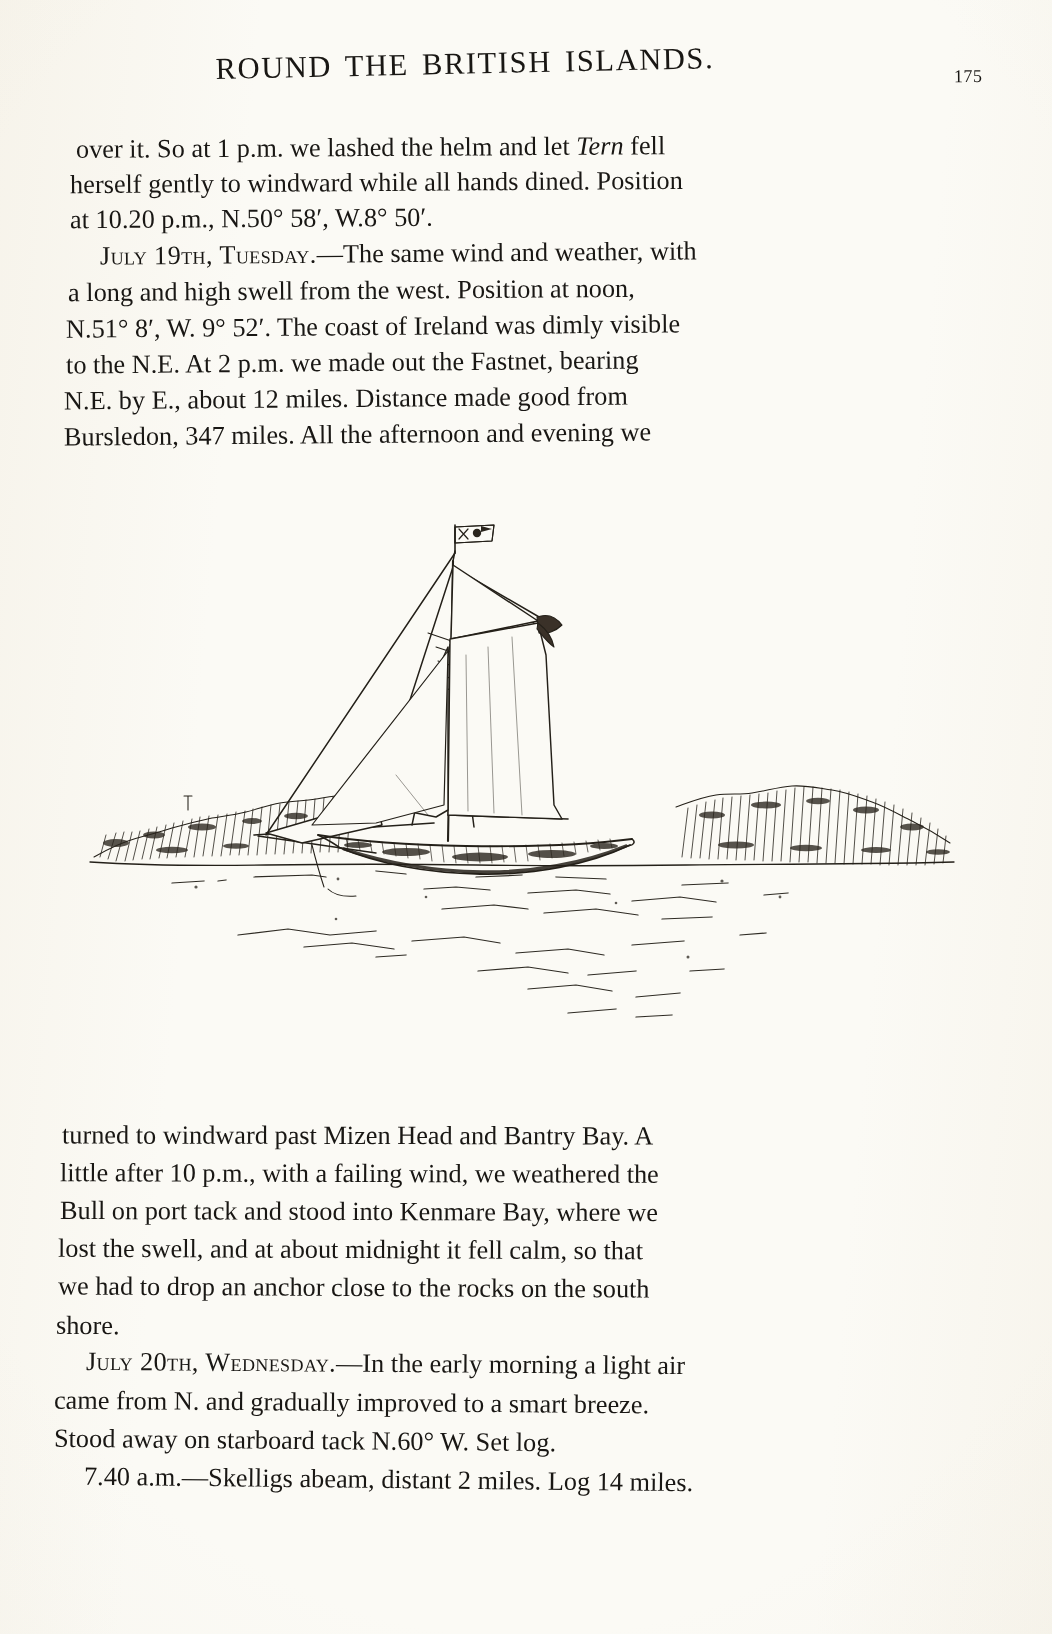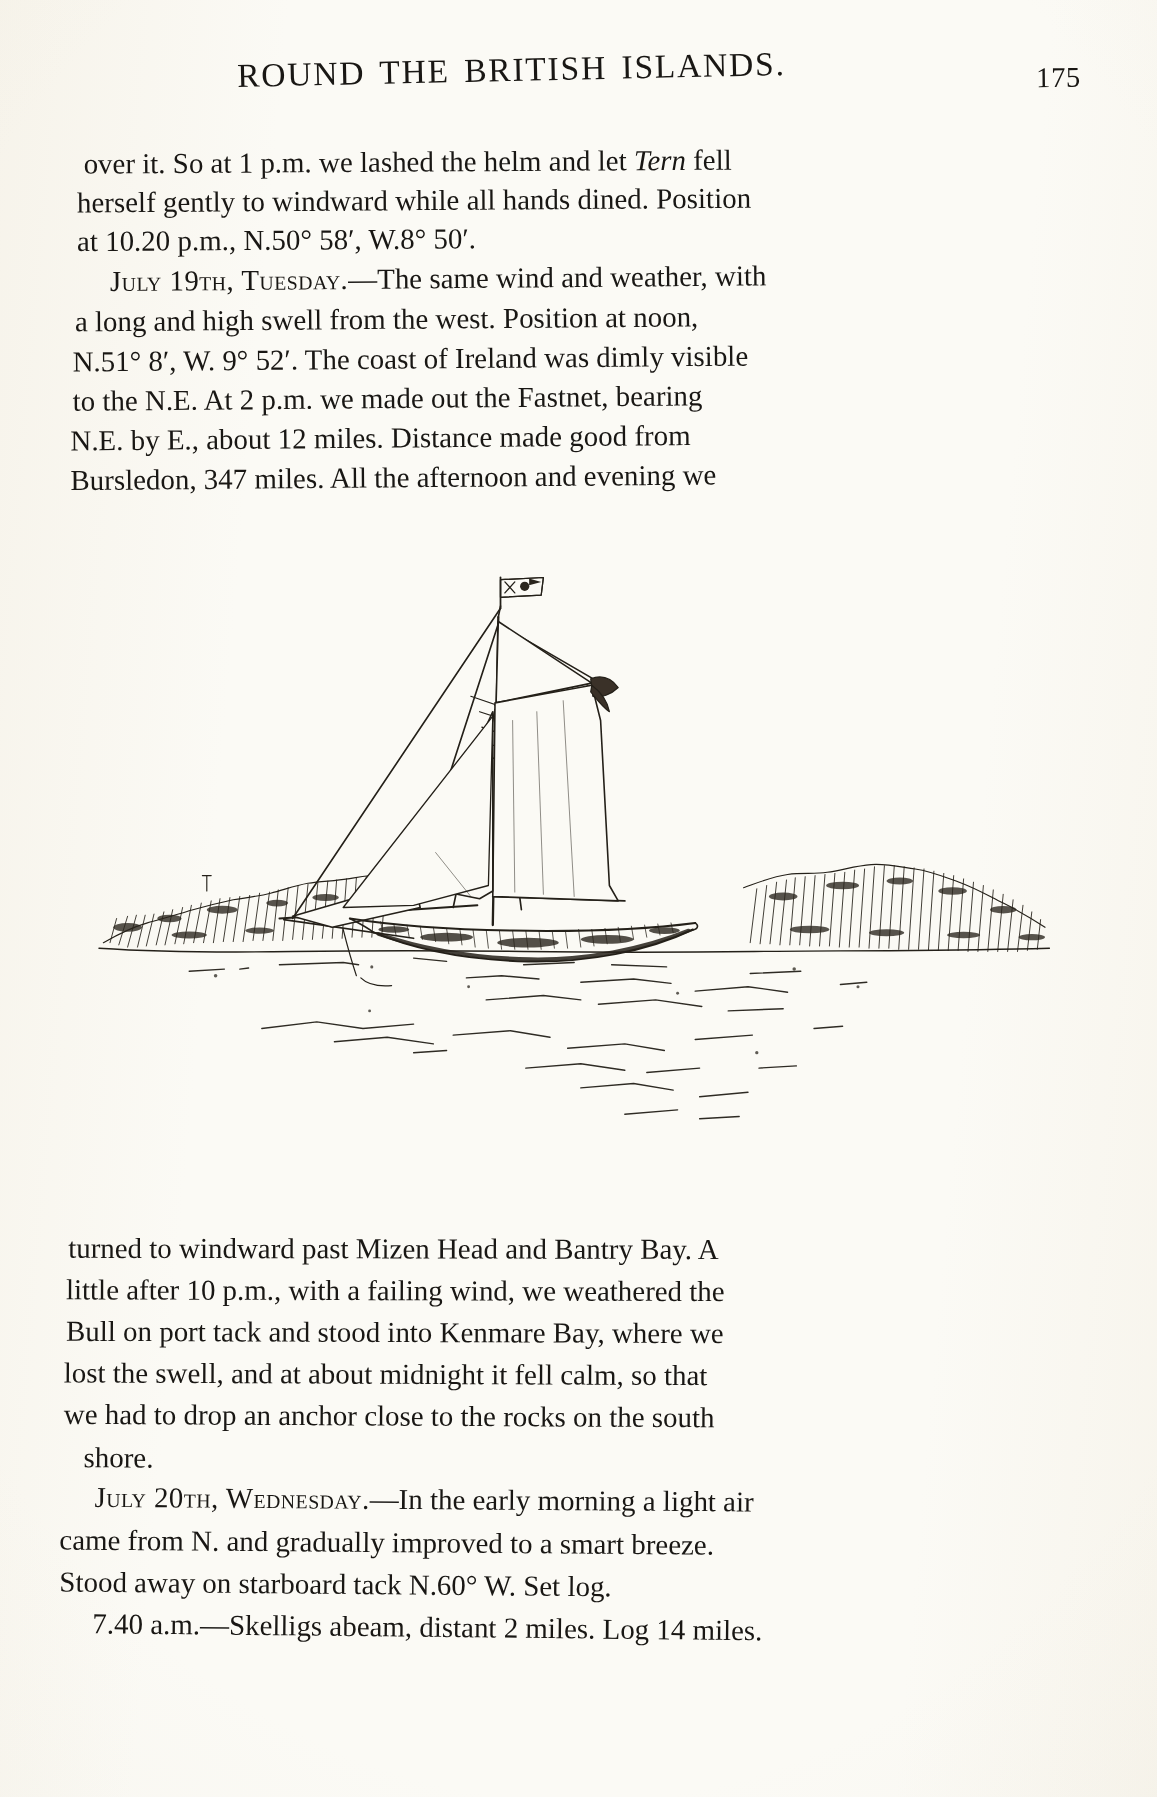--- a/index.html
+++ b/index.html
@@ -42,22 +42,22 @@
     font-size: 30.5px;
     letter-spacing: 1.6px;
     word-spacing: 4px;
     white-space: nowrap;
     transform: rotate(-1.25deg);
     transform-origin: left bottom;
   }
   #head-folio {
     position: absolute;
     right: 2px;
-    top: 4px;
-    font-size: 26px;
+    top: 14px;
+    font-size: 18px;
     letter-spacing: 0.5px;
     transform: rotate(-0.6deg);
   }
 
   
   .textblock {
     position: absolute;
     font-size: 26.3px;
     line-height: 35.4px;
   }
@@ -411,21 +411,21 @@
     <span class="ln" style="left:62px; top:6px; transform:rotate(0.1deg);">turned to windward past Mizen Head and Bantry Bay.   A</span>
 
     <span class="ln" style="left:60px; top:44px; transform:rotate(0.15deg);">little after 10 p.m., with a failing wind, we weathered the</span>
 
     <span class="ln" style="left:60px; top:82px; transform:rotate(0.2deg);">Bull on port tack and stood into Kenmare Bay, where we</span>
 
     <span class="ln" style="left:58px; top:120px; transform:rotate(0.25deg);">lost the swell, and at about midnight it fell calm, so that</span>
 
     <span class="ln" style="left:58px; top:158px; transform:rotate(0.3deg);">we had to drop an anchor close to the rocks on the south</span>
 
-    <span class="ln" style="left:56px; top:196px; transform:rotate(0.3deg);margin-left:20px;">shore.</span>
+    <span class="ln" style="left:56px; top:196px; transform:rotate(0.3deg);">shore.</span>
 
     <span class="ln" style="left:86px; top:234px; transform:rotate(0.4deg);"><span class="sc">July 20th, Wednesday.</span><span>—In the early morning a light air</span></span>
 
     <span class="ln" style="left:54px; top:273px; transform:rotate(0.45deg);">came from N. and gradually improved to a smart breeze.</span>
 
     <span class="ln" style="left:54px; top:311px; transform:rotate(0.5deg);">Stood away on starboard tack N.60° W.   Set log.</span>
 
     <span class="ln" style="left:84px; top:350px; transform:rotate(0.6deg);">7.40 a.m.—Skelligs abeam, distant 2 miles.   Log 14 miles.</span>
   </div>
 

